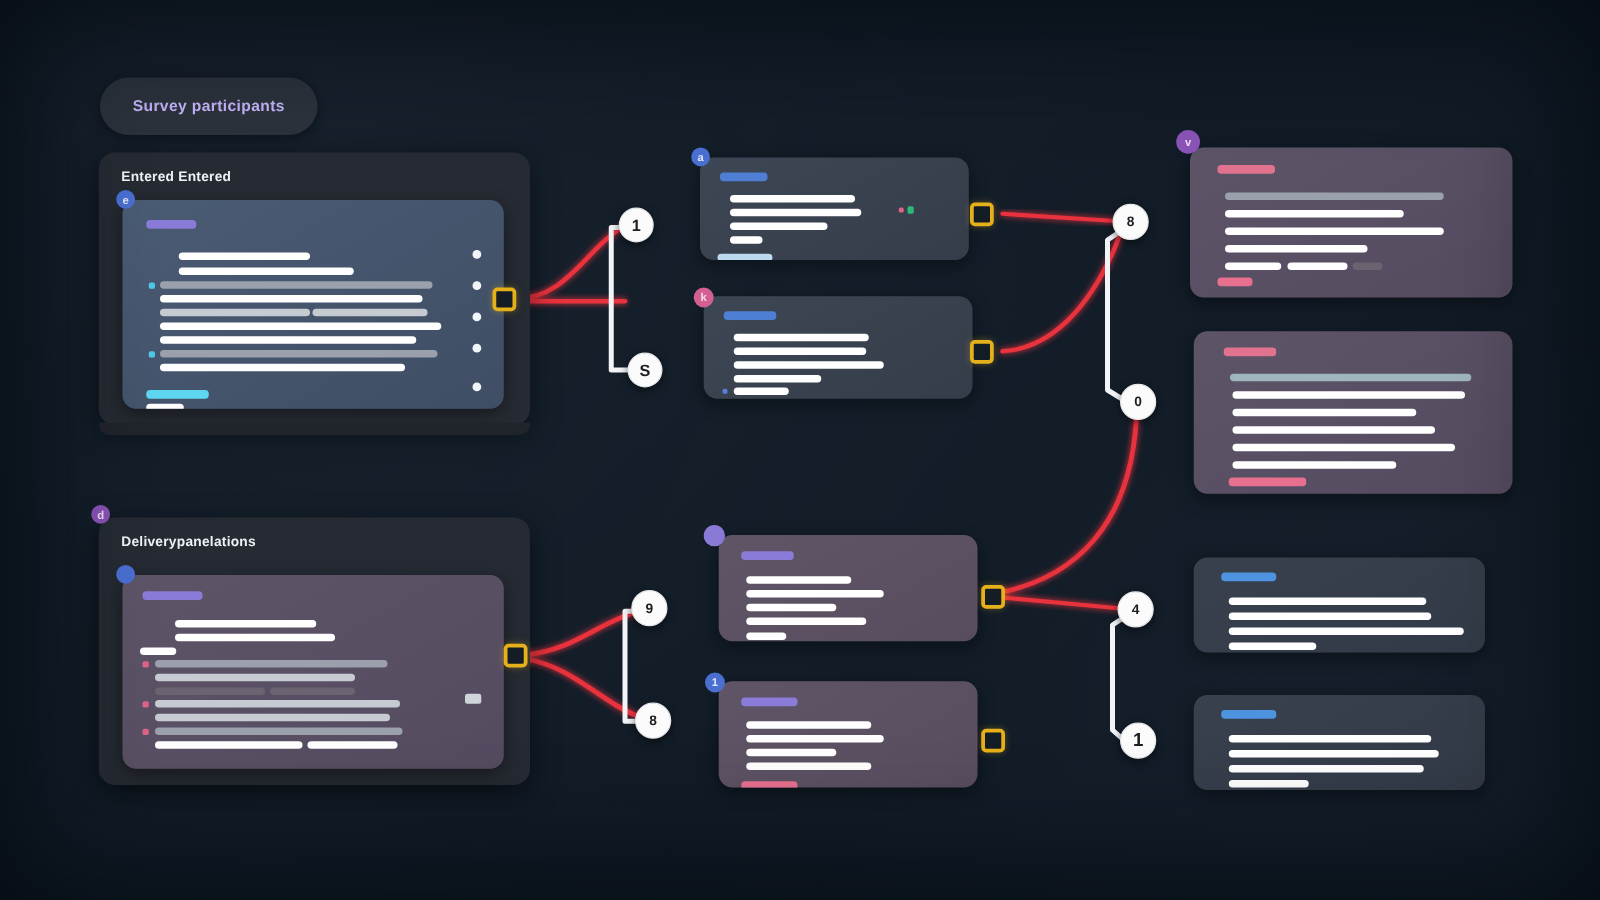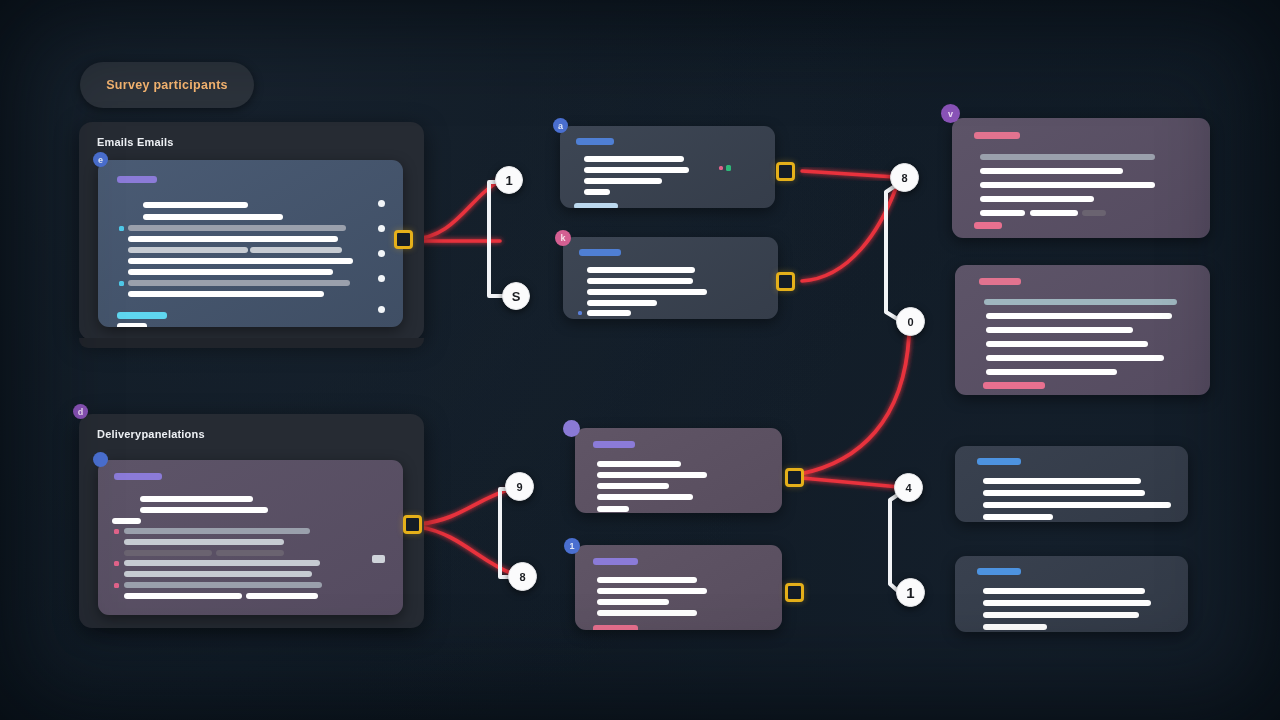--- a/index.html
+++ b/index.html
@@ -22,21 +22,21 @@
     box-shadow: inset 0 0 90px 18px rgba(5,10,16,.85);
   }
 
   
   .pill {
     position:absolute; left:80px; top:62px;
     height:46px; min-width:174px;
     display:flex; align-items:center; justify-content:center;
     padding:0 26px;
     background:#2c333c; border-radius:24px;
-    color:#fdba74; font-size:12.5px; font-weight:700;
+    color:#c4b5fd; font-size:12.5px; font-weight:700;
     letter-spacing:.3px;
     box-shadow:0 2px 10px rgba(0,0,0,.45);
     filter:blur(.35px);
   }
 
   
   .frame {
     position:absolute;
     background:#262b33;
     border-radius:13px;
@@ -164,21 +164,21 @@
       <path d="M802,478 L899,487" stroke="#e8323c" stroke-width="3.4" fill="none" stroke-linecap="round"></path>
       <path d="M800,474 C860,462 904,420 909,336" stroke="#e8323c" stroke-width="3.8" fill="none" stroke-linecap="round"></path>
     </g>
 
     <path d="M899,494 L890,500 L890,584 L899,592" stroke="#f2f4f7" stroke-width="4" fill="none" stroke-linecap="round" stroke-linejoin="round"></path>
   </svg>
 
   <div class="pill">Survey participants</div>
 
   <div class="frame" style="left:79px; top:122px; width:345px; height:218px;">
-    <div class="frame-title">Emails Emails</div>
+    <div class="frame-title">Entered Entered</div>
 
     <div class="card blue" style="left:19px; top:38px; width:305px; height:167px;">
       <div class="chip violet" style="left:19px; top:16px; width:40px;"></div>
 
       <div class="ln" style="left:45px; top:42px;  width:105px;"></div>
       <div class="ln" style="left:45px; top:54px;  width:140px;"></div>
 
       <div class="bul cy" style="left:21px; top:66px;"></div>
       <div class="ln dimmer" style="left:30px; top:65px; width:218px;"></div>
       <div class="ln" style="left:30px; top:76px;  width:210px;"></div>

